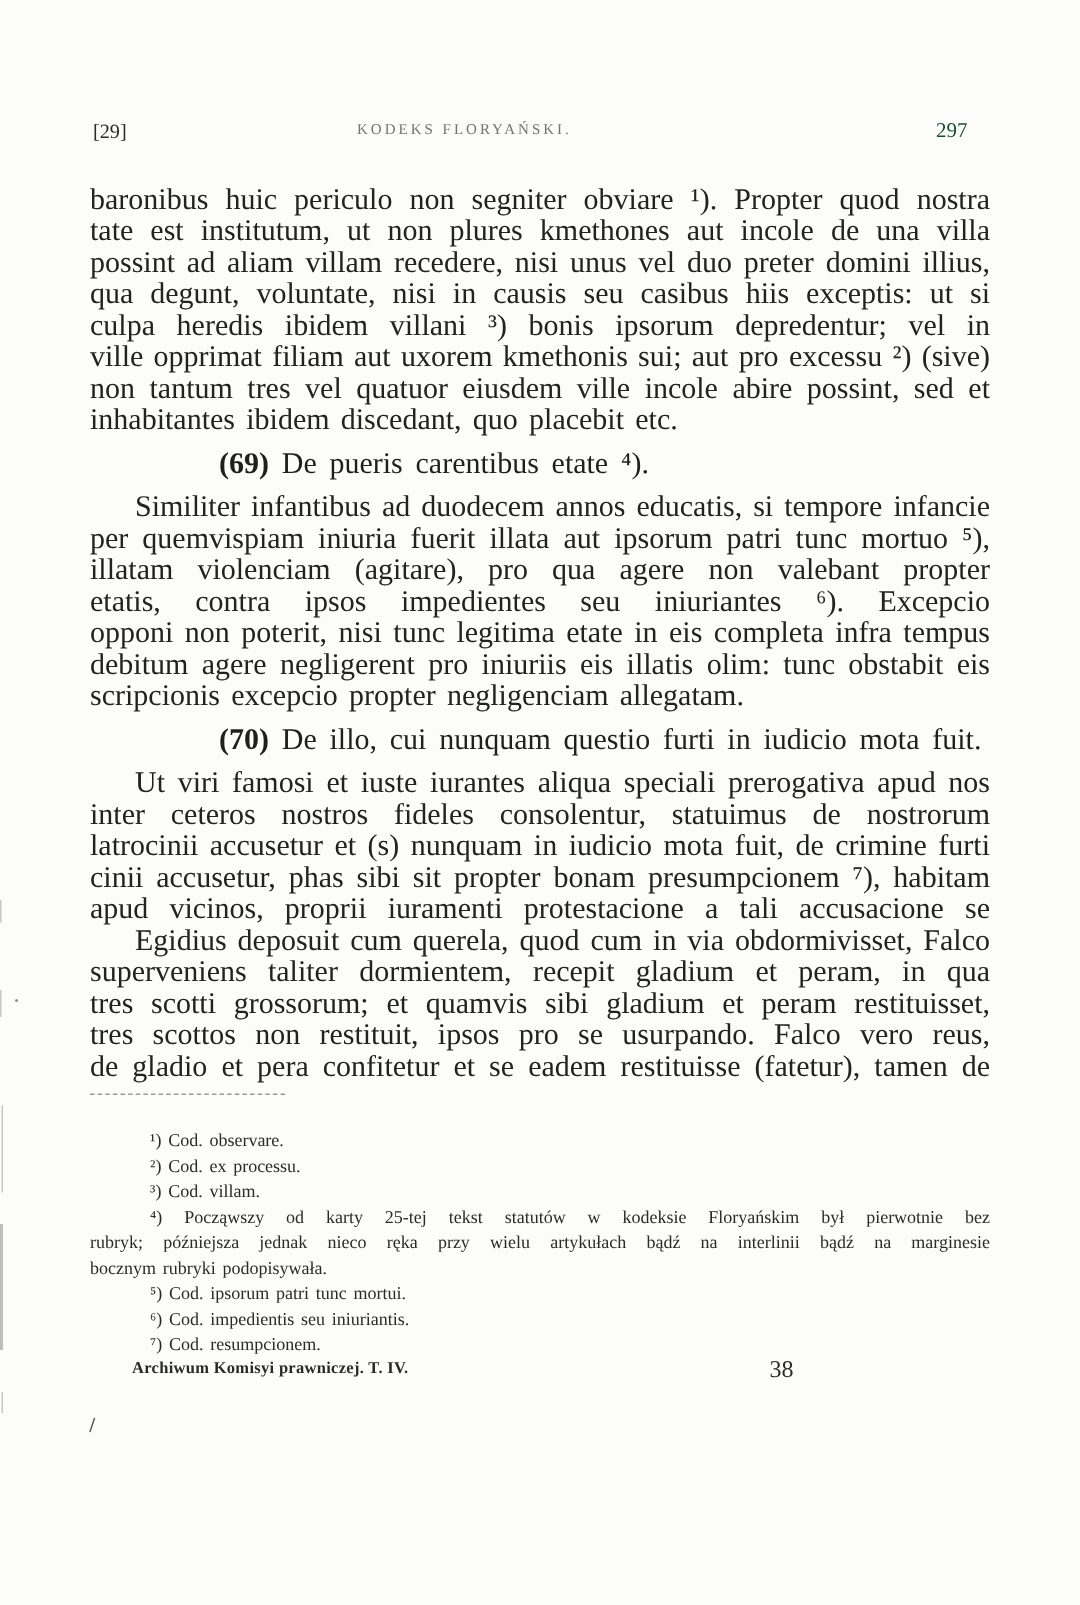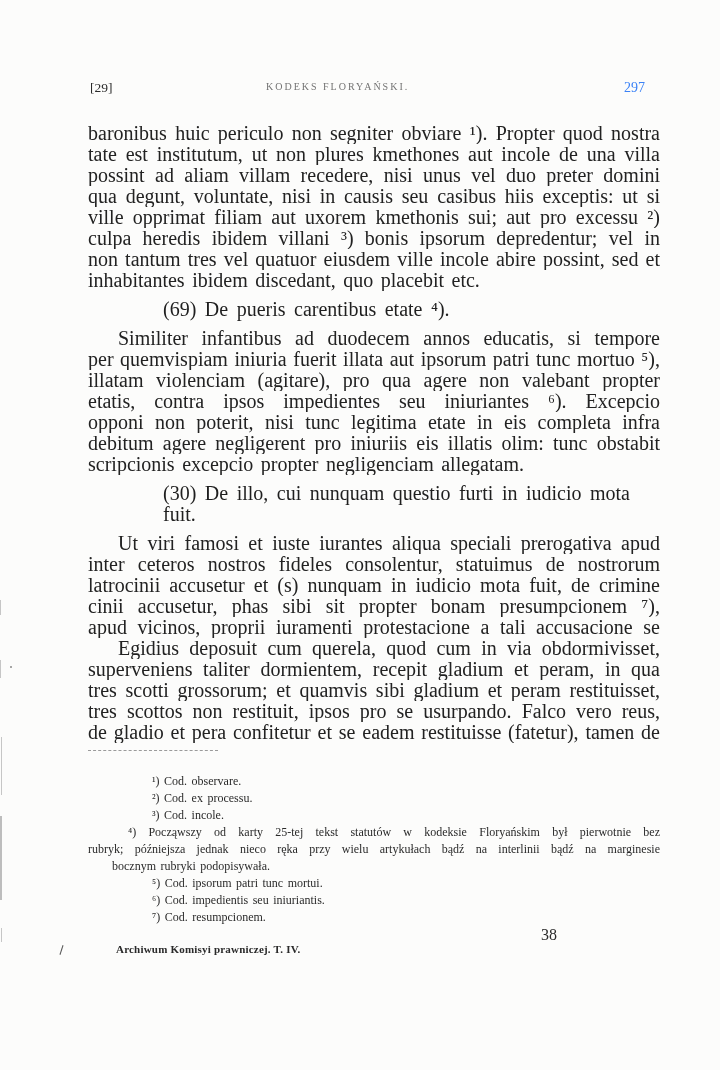--- a/index.html
+++ b/index.html
@@ -1,63 +1,63 @@
 <!DOCTYPE html>
 <html><head>
 <meta charset="utf-8">
 <style>
   html,body{margin:0;padding:0;background:#fcfcfb;}
   .page{
     position:relative;
     width:720px;height:1070px;
     background:#fcfcfb;
     box-sizing:border-box;
-    padding:80px 60px 0 88px;
+    padding:80px 60px 0 60px;
     font-family:"Liberation Serif","DejaVu Serif",serif;
     color:#222;
     overflow:hidden;
   }
   
   .header{position:relative;height:16px;font-size:14px;}
   .folio{position:absolute;left:2px;top:0;font-size:13.5px;color:#2a2a2a;}
   .running-title{
     position:absolute;left:178px;top:1px;
     font-size:10px;letter-spacing:2px;font-weight:400;color:#737373;
   }
-  .pagenum{position:absolute;right:15px;top:0;font-size:14px;color:#3b82f6;}
+  .pagenum{position:absolute;right:15px;top:0;font-size:14px;color:#14532d;}
   
   .content{margin-top:27px;font-size:20px;line-height:21px;}
   .line{
     text-align:justify;text-align-last:justify;
     word-spacing:1.5px;
     height:21px;overflow:hidden;
   }
   .line.indent{text-indent:30px;}
   .line.last{text-align-last:left;word-spacing:2.5px;}
   .heading{
     margin:8px 0 8px 75px;
     line-height:21px;word-spacing:3.5px;color:#1f1f1f;
   }
-  .hnum{font-weight:normal;}
+  .hnum{font-weight:bold;margin-left:11px;}
   
   .fn-sep{
     margin-top:7px;width:130px;height:0;
     border-top:1px dashed #9a9a9a;
   }
   .footnotes{margin-top:22px;font-size:12px;line-height:17px;color:#2a2a2a;}
   .fn-line{
     text-align:justify;text-align-last:justify;
     height:17px;overflow:hidden;word-spacing:1px;
   }
-  .fn-line.last{text-align-last:left;word-spacing:1.5px;margin-left:24px;}
+  .fn-line.last{text-align-last:left;word-spacing:1.5px;}
   .fn-line.fn-indent{text-indent:40px;}
   
   .footer{position:relative;height:16px;margin-top:0;}
   .footer-left{
-    position:absolute;left:28px;top:17px;
+    position:absolute;left:28px;top:1px;
     font-size:11px;font-weight:bold;color:#2a2a2a;letter-spacing:0.2px;
   }
   .footer-right{position:absolute;left:453px;top:0;font-size:16px;color:#2a2a2a;}
   
   .art{position:absolute;background:#c6c6c6;}
   .art-v1{left:0;top:600px;width:1px;height:15px;}
   .art-v2{left:0;top:660px;width:1px;height:18px;}
   .art-v3{left:1px;top:737px;width:1px;height:58px;}
   .art-v4{left:0;top:816px;width:2px;height:84px;background:#bdbdbd;}
   .art-v5{left:1px;top:928px;width:1px;height:14px;}
@@ -76,51 +76,51 @@
     <span class="folio">[29]</span>
     <span class="running-title">KODEKS FLORYAŃSKI.</span>
     <span class="pagenum">297</span>
   </div>
 
   <div class="content" id="content">
       <div class="line">baronibus huic periculo non segniter obviare ¹). Propter quod nostra volun-</div>
       <div class="line">tate est institutum, ut non plures kmethones aut incole de una villa insimul</div>
       <div class="line">possint ad aliam villam recedere, nisi unus vel duo preter domini illius, in</div>
       <div class="line">qua degunt, voluntate, nisi in causis seu casibus hiis exceptis: ut si dominus</div>
+      <div class="line">culpa heredis ibidem villani ³) bonis ipsorum depredentur; vel in sentencia</div>
       <div class="line">ville opprimat filiam aut uxorem kmethonis sui; aut pro excessu ²) (sive)</div>
-      <div class="line">culpa heredis ibidem villani ³) bonis ipsorum depredentur; vel in sentencia</div>
       <div class="line">non tantum tres vel quatuor eiusdem ville incole abire possint, sed et omnes</div>
       <div class="line last">inhabitantes ibidem discedant, quo placebit etc.</div>
       <div class="heading"><span class="hnum">(69)</span><span> De pueris carentibus etate ⁴).</span></div>
       <div class="line indent">Similiter infantibus ad duodecem annos educatis, si tempore infancie</div>
       <div class="line">per quemvispiam iniuria fuerit illata aut ipsorum patri tunc mortuo ⁵), possunt</div>
       <div class="line">illatam violenciam (agitare), pro qua agere non valebant propter defectum</div>
       <div class="line">etatis, contra ipsos impedientes seu iniuriantes ⁶). Excepcio (prescripcionis)</div>
       <div class="line">opponi non poterit, nisi tunc legitima etate in eis completa infra tempus</div>
       <div class="line">debitum agere negligerent pro iniuriis eis illatis olim: tunc obstabit eis pre-</div>
       <div class="line last">scripcionis excepcio propter negligenciam allegatam.</div>
-      <div class="heading"><span class="hnum">(30)</span><span> De illo, cui nunquam questio furti in iudicio mota fuit.</span></div>
+      <div class="heading"><span class="hnum">(70)</span><span> De illo, cui nunquam questio furti in iudicio mota fuit.</span></div>
       <div class="line indent">Ut viri famosi et iuste iurantes aliqua speciali prerogativa apud nos</div>
       <div class="line">inter ceteros nostros fideles consolentur, statuimus de nostrorum baronum</div>
       <div class="line">latrocinii accusetur et (s) nunquam in iudicio mota fuit, de crimine furti aut latro-</div>
       <div class="line">cinii accusetur, phas sibi sit propter bonam presumpcionem ⁷), habitam de ipso</div>
       <div class="line last">apud vicinos, proprii iuramenti protestacione a tali accusacione se expurgare.</div>
       <div class="line indent">Egidius deposuit cum querela, quod cum in via obdormivisset, Falco</div>
       <div class="line">superveniens taliter dormientem, recepit gladium et peram, in qua fuerunt</div>
       <div class="line">tres scotti grossorum; et quamvis sibi gladium et peram restituisset, tamen</div>
       <div class="line">tres scottos non restituit, ipsos pro se usurpando. Falco vero reus, (quamvis)</div>
       <div class="line">de gladio et pera confitetur et se eadem restituisse (fatetur), tamen de pre-</div>
     </div>
 
   <div class="fn-sep"></div>
 
   <div class="footnotes" id="footnotes">
       <div class="fn-line last fn-indent">¹) Cod. observare.</div>
       <div class="fn-line last fn-indent">²) Cod. ex processu.</div>
-      <div class="fn-line last fn-indent">³) Cod. incole.</div>
+      <div class="fn-line last fn-indent">³) Cod. villam.</div>
       <div class="fn-line fn-indent">⁴) Począwszy od karty 25-tej tekst statutów w kodeksie Floryańskim był pierwotnie bez</div>
       <div class="fn-line">rubryk; późniejsza jednak nieco ręka przy wielu artykułach bądź na interlinii bądź na marginesie</div>
       <div class="fn-line last">bocznym rubryki podopisywała.</div>
       <div class="fn-line last fn-indent">⁵) Cod. ipsorum patri tunc mortui.</div>
       <div class="fn-line last fn-indent">⁶) Cod. impedientis seu iniuriantis.</div>
       <div class="fn-line last fn-indent">⁷) Cod. resumpcionem.</div>
     </div>
 
   <div class="footer">
     <span class="footer-left">Archiwum Komisyi prawniczej. T. IV.</span>

